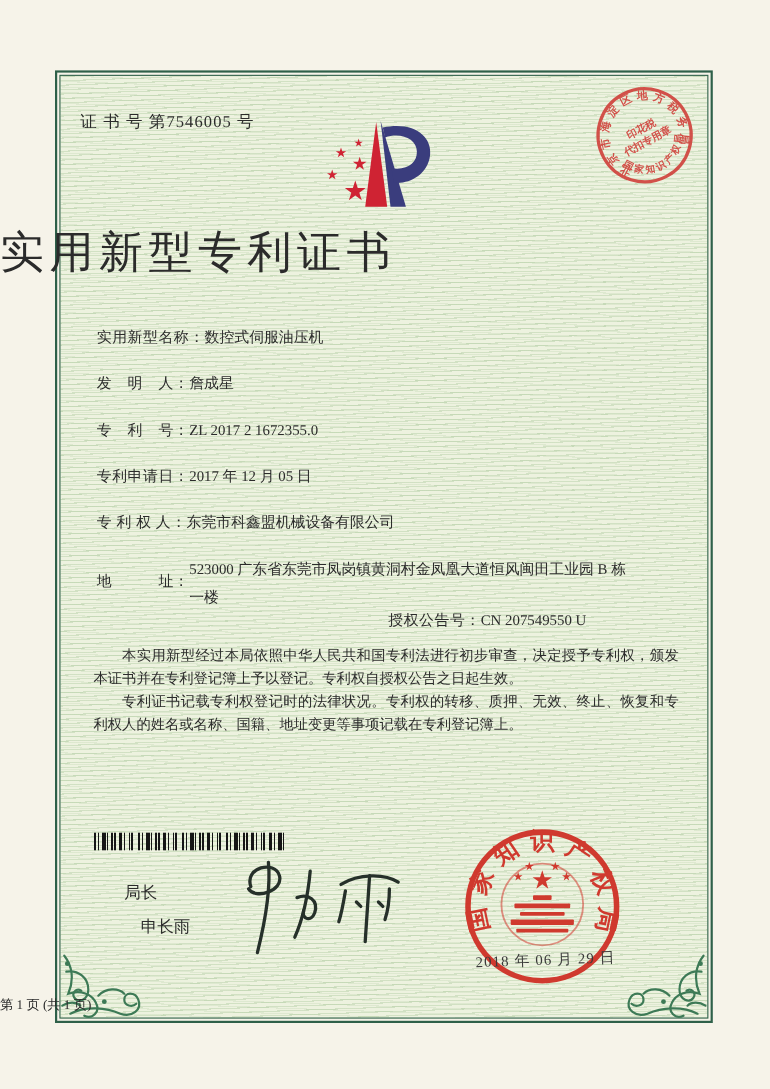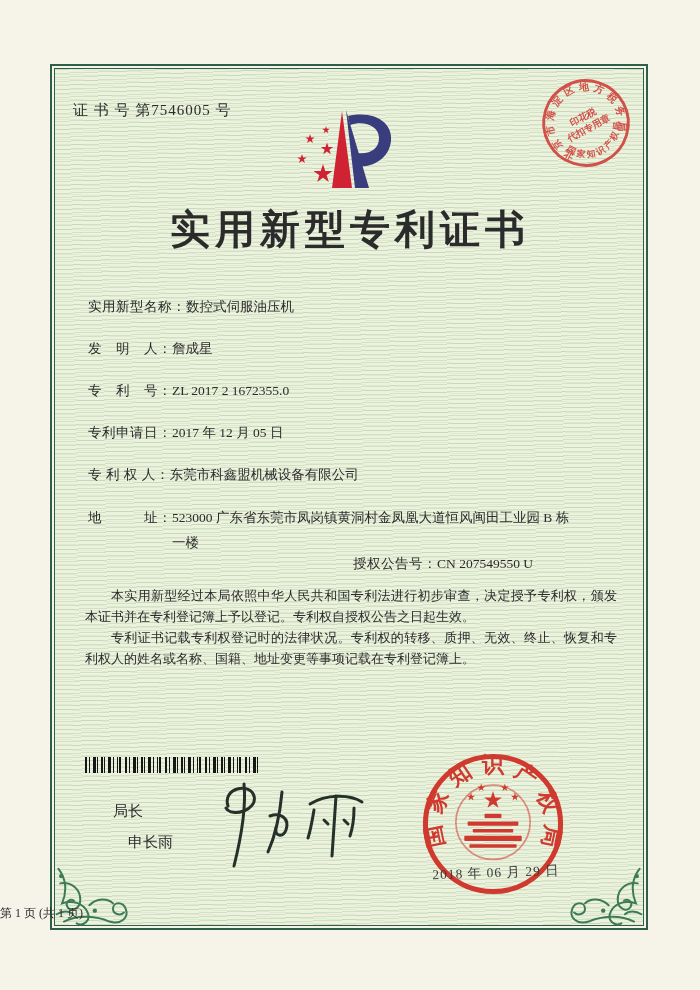--- a/index.html
+++ b/index.html
@@ -17,25 +17,25 @@
     background-image:
       repeating-linear-gradient(178deg, rgba(130,175,115,.26) 0 1px, rgba(0,0,0,0) 1px 4px),
       repeating-linear-gradient(2deg,   rgba(130,175,115,.14) 0 1px, rgba(0,0,0,0) 1px 5px);
   }
   .corner{position:absolute;width:100px;height:100px;z-index:1;}
   .corner.bl{left:53px;top:827px;}
   .corner.br{left:545px;top:827px;transform:scaleX(-1);}
   
   .certno{position:absolute;left:73px;top:101px;font-size:15px;letter-spacing:1px;z-index:2;}
   .logo{position:absolute;left:276px;top:108px;width:118px;height:88px;z-index:2;}
-  .title{position:absolute;left:0;top:202px;width:700px;text-align:center;
-    font-size:40px;font-weight:700;letter-spacing:5px;z-index:2;}
+  .title{position:absolute;left:0;top:202px;width:700px;text-align:left;
+    font-size:40px;font-weight:400;letter-spacing:5px;z-index:2;}
   
   .row{position:absolute;left:88px;font-size:13.5px;line-height:20px;white-space:nowrap;z-index:2;}
-  .row .lab{letter-spacing:.5px;}
+  .row .lab{letter-spacing:.5px;margin-top:11px;}
   .row-addr{white-space:normal;}
   .row-addr .lab{display:inline-block;vertical-align:top;line-height:25px;text-align:center;}
   .row-addr .val{display:inline-block;vertical-align:top;width:400px;line-height:25px;}
   .row-grant{width:540px;}
   .grant2{position:absolute;left:265px;top:0;}
   
   .paras{position:absolute;left:85px;top:585px;width:532px;font-size:13px;
     line-height:21px;text-align:justify;z-index:2;}
   .paras p{margin:0;text-indent:2em;}
   

